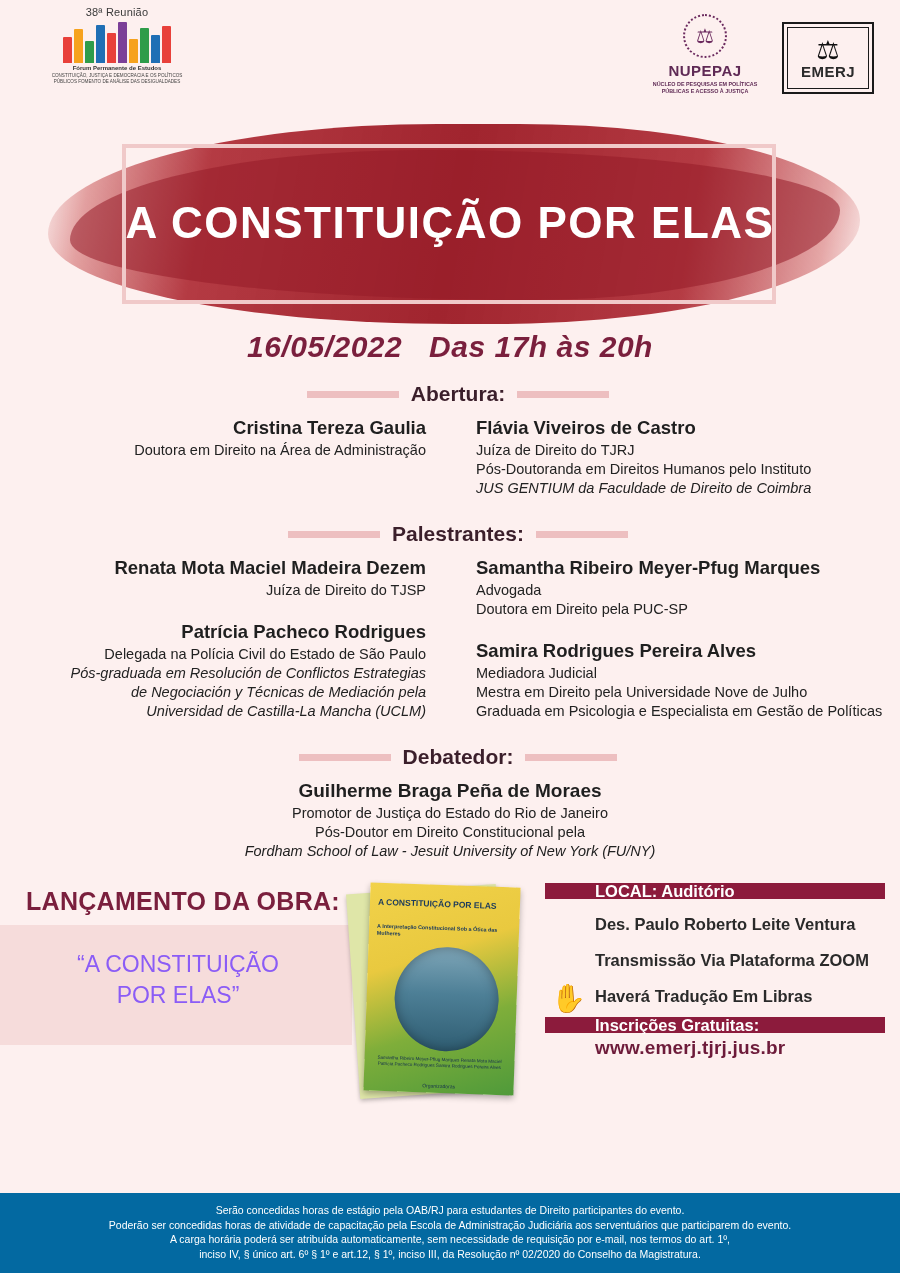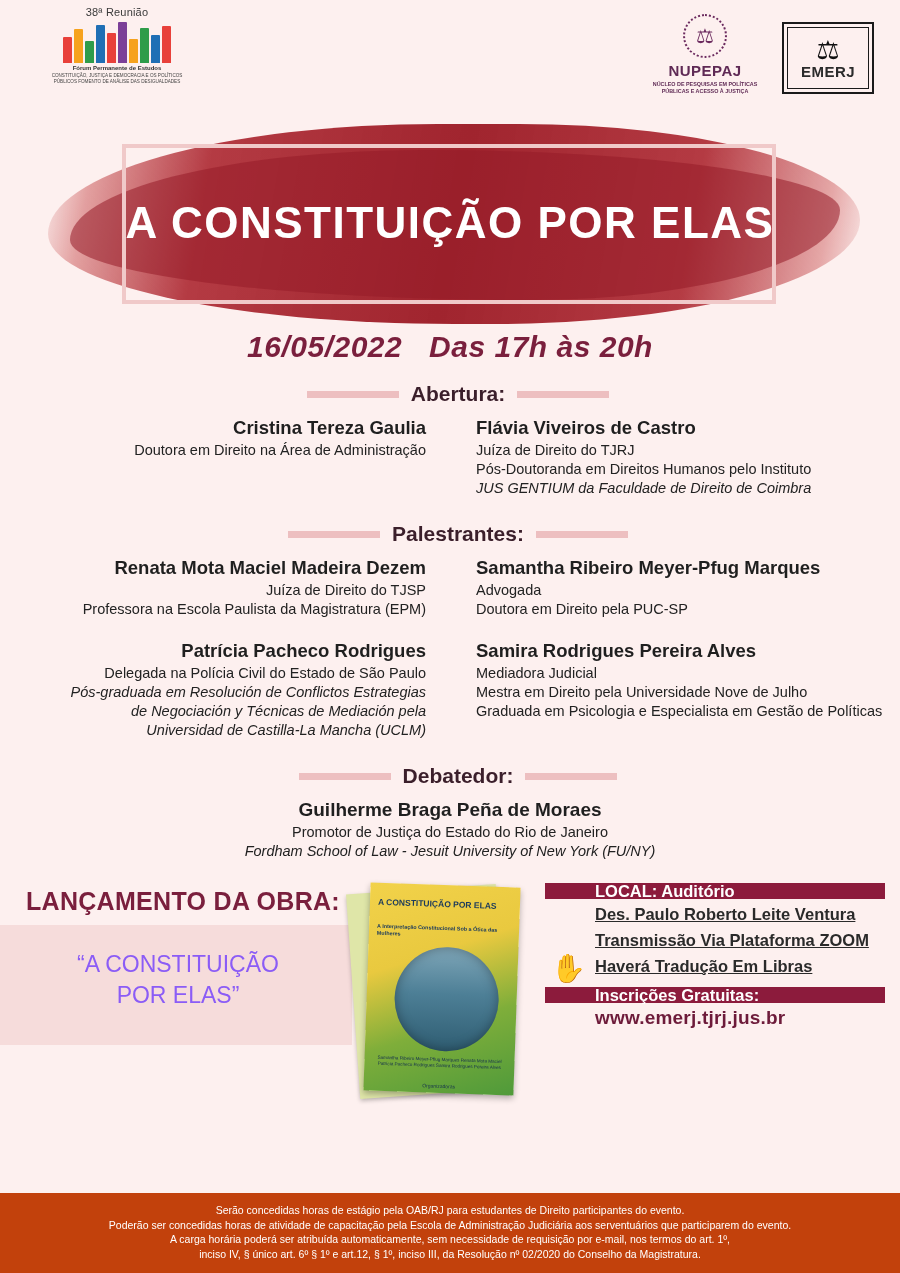--- a/index.html
+++ b/index.html
@@ -295,23 +295,22 @@
     padding-left: 50px;
     color: #ffffff;
     font-size: 16.5px;
     font-weight: bold;
   }
   .info-line {
     font-size: 16.5px;
     font-weight: bold;
     color: #2a2a2a;
     padding-left: 50px;
-    margin-top: 4px;
+    margin-top: 14px;
     line-height: 22px;
-    text-decoration: underline;
   }
   .info-line.plain { font-weight: bold; }
   .hand-icon {
     position: absolute;
     left: 4px;
     width: 40px;
     text-align: center;
     font-size: 28px;
     color: #8c1b3c;
     line-height: 28px;
@@ -323,21 +322,21 @@
     font-size: 19px;
     font-weight: bold;
     color: #6d1b3a;
     letter-spacing: .2px;
   }
 
   
   .footer {
     position: absolute;
     left: 0; right: 0; bottom: 0;
-    background: #c2410c;
+    background: #0369a1;
     color: #ffffff;
     padding: 10px 40px 12px 40px;
     text-align: center;
     font-size: 10.5px;
     line-height: 14.5px;
   }
 </style>
 </head>
 <body>
 
@@ -415,21 +414,20 @@
   <span class="bar"></span>
   <span class="txt">Palestrantes:</span>
   <span class="bar"></span>
 </div>
 
 <div class="people">
   <div class="col-left">
     <div class="person">
       <div class="p-name">Renata Mota Maciel Madeira Dezem</div>
       <div class="p-line">Juíza de Direito do TJSP</div>
-      <div class="p-line">Professora na Escola Paulista da Magistratura (EPM)</div>
     </div>
     <div class="gap-sm"></div>
     <div class="person">
       <div class="p-name">Patrícia Pacheco Rodrigues</div>
       <div class="p-line">Delegada na Polícia Civil do Estado de São Paulo</div>
       <div class="p-line"><em>Pós-graduada em Resolución de Conflictos Estrategias</em></div>
       <div class="p-line"><em>de Negociación y Técnicas de Mediación pela</em></div>
       <div class="p-line"><em>Universidad de Castilla-La Mancha (UCLM)</em></div>
     </div>
   </div>
@@ -451,20 +449,21 @@
 
 <div class="sec-head">
   <span class="bar"></span>
   <span class="txt">Debatedor:</span>
   <span class="bar"></span>
 </div>
 
 <div class="debater">
   <div class="p-name">Guilherme Braga Peña de Moraes</div>
   <div class="p-line">Promotor de Justiça do Estado do Rio de Janeiro</div>
+  <div class="p-line">Pós-Doutor em Direito Constitucional pela</div>
   <div class="p-line"><em>Fordham School of Law - Jesuit University of New York (FU/NY)</em></div>
 </div>
 
 <div class="launch">
 
   <div class="launch-title">LANÇAMENTO DA OBRA:</div>
   <div class="launch-band"></div>
   <div class="launch-book-title">
     <div>“A CONSTITUIÇÃO</div>
     <div>POR ELAS”</div>

